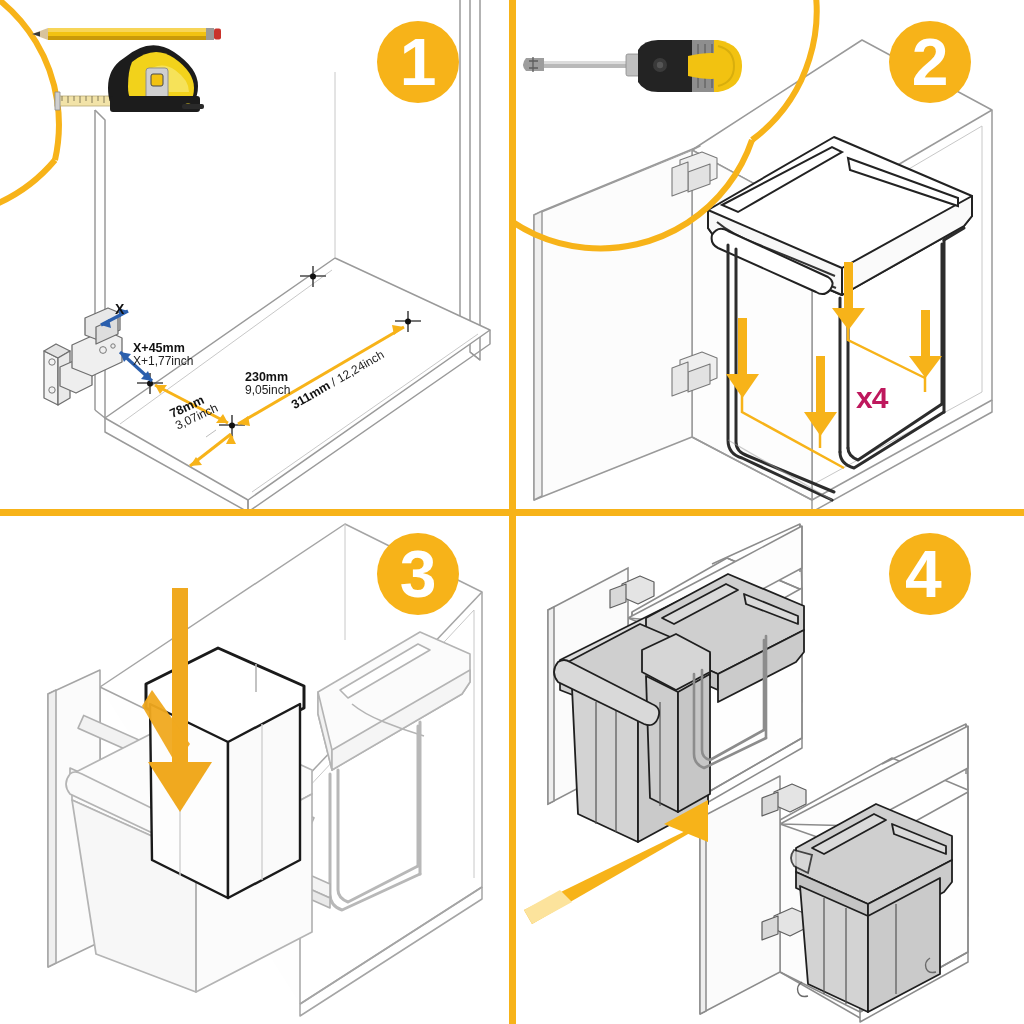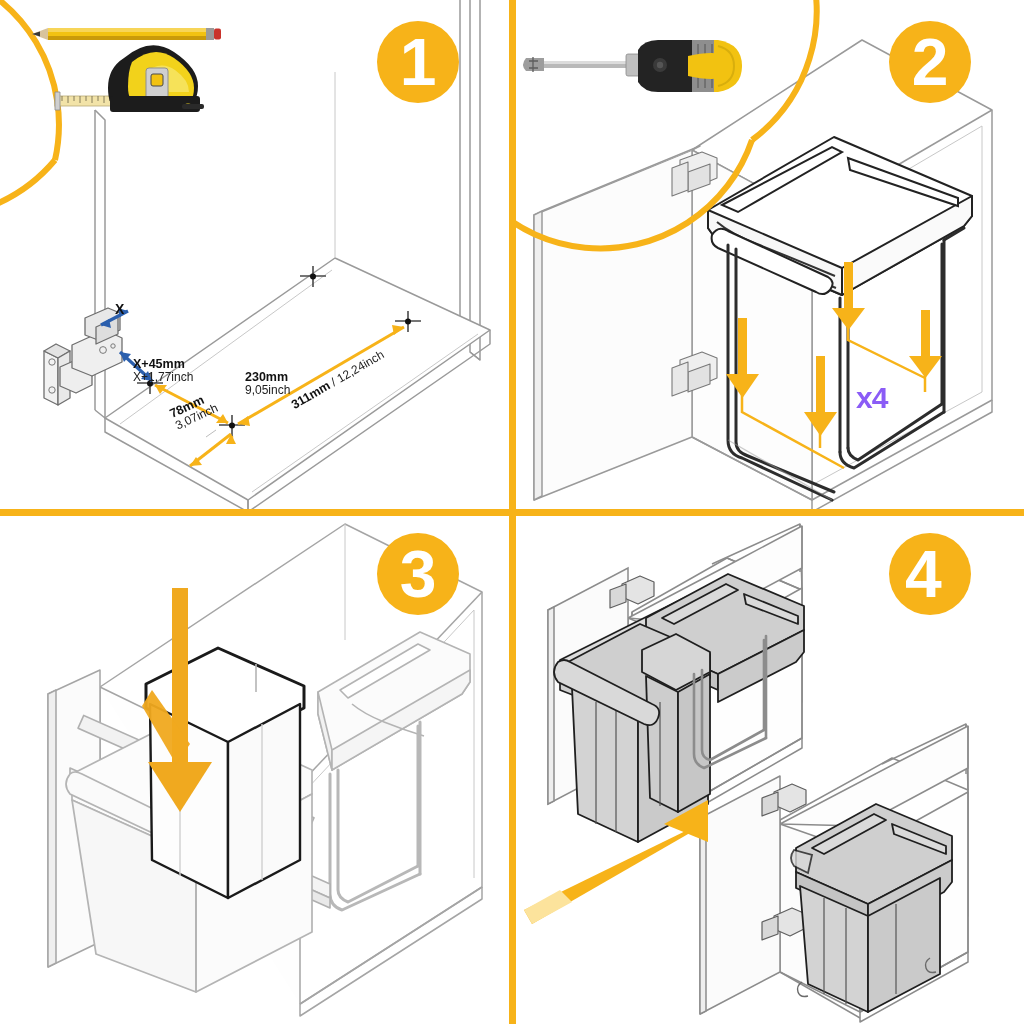--- a/index.html
+++ b/index.html
@@ -23,21 +23,21 @@
   .b2{left:889px;top:21px}
   .b3{left:377px;top:533px}
   .b4{left:889px;top:533px}
   .b4 .num{justify-content:flex-start;padding-left:16px;overflow:visible;}
   .dimlbl{position:absolute;color:#111;white-space:nowrap;line-height:1.05;}
   .dimlbl .mm{font-weight:bold;font-size:12.5px;display:block;}
   .dimlbl .in{font-weight:normal;font-size:12px;display:block;color:#222;}
   .dimlbl.inline .mm{display:inline;}
   .dimlbl.inline .in{display:inline;}
   .xlabel{position:absolute;font-weight:bold;font-size:14px;color:#111;}
-  .x4{position:absolute;color:#8b5cf6;font-weight:bold;font-size:30px;
+  .x4{position:absolute;color:#be185d;font-weight:bold;font-size:30px;
       letter-spacing:-1px;}
 </style>
 </head>
 <body>
 
 <div id="sheet">
 
   <div class="panel" id="p1">
     <svg class="svgfull" viewBox="0 0 512 512">
       <g fill="none" stroke="#9a9a9a" stroke-width="1.5" stroke-linejoin="round">
@@ -166,21 +166,21 @@
         <rect x="182" y="104" width="22" height="5" rx="2" fill="#2a2a2a"></rect>
       </g>
     </svg>
 
     <div class="badge b1">
       <span class="num">1</span>
     </div>
 
     <div class="xlabel" style="left:115px;top:301px;">X</div>
 
-    <div class="dimlbl" style="left:133px;top:358px;">
+    <div class="dimlbl" style="left:133px;top:342px;">
       <span class="mm">X+45mm</span>
       <span class="in">X+1,77inch</span>
     </div>
 
     <div class="dimlbl" style="left:197px;top:371px;margin-left:48px;">
       <span class="mm">230mm</span>
       <span class="in">9,05inch</span>
     </div>
 
     <div class="dimlbl" style="left:168px;top:409px;transform:rotate(-25deg);transform-origin:left top;">

